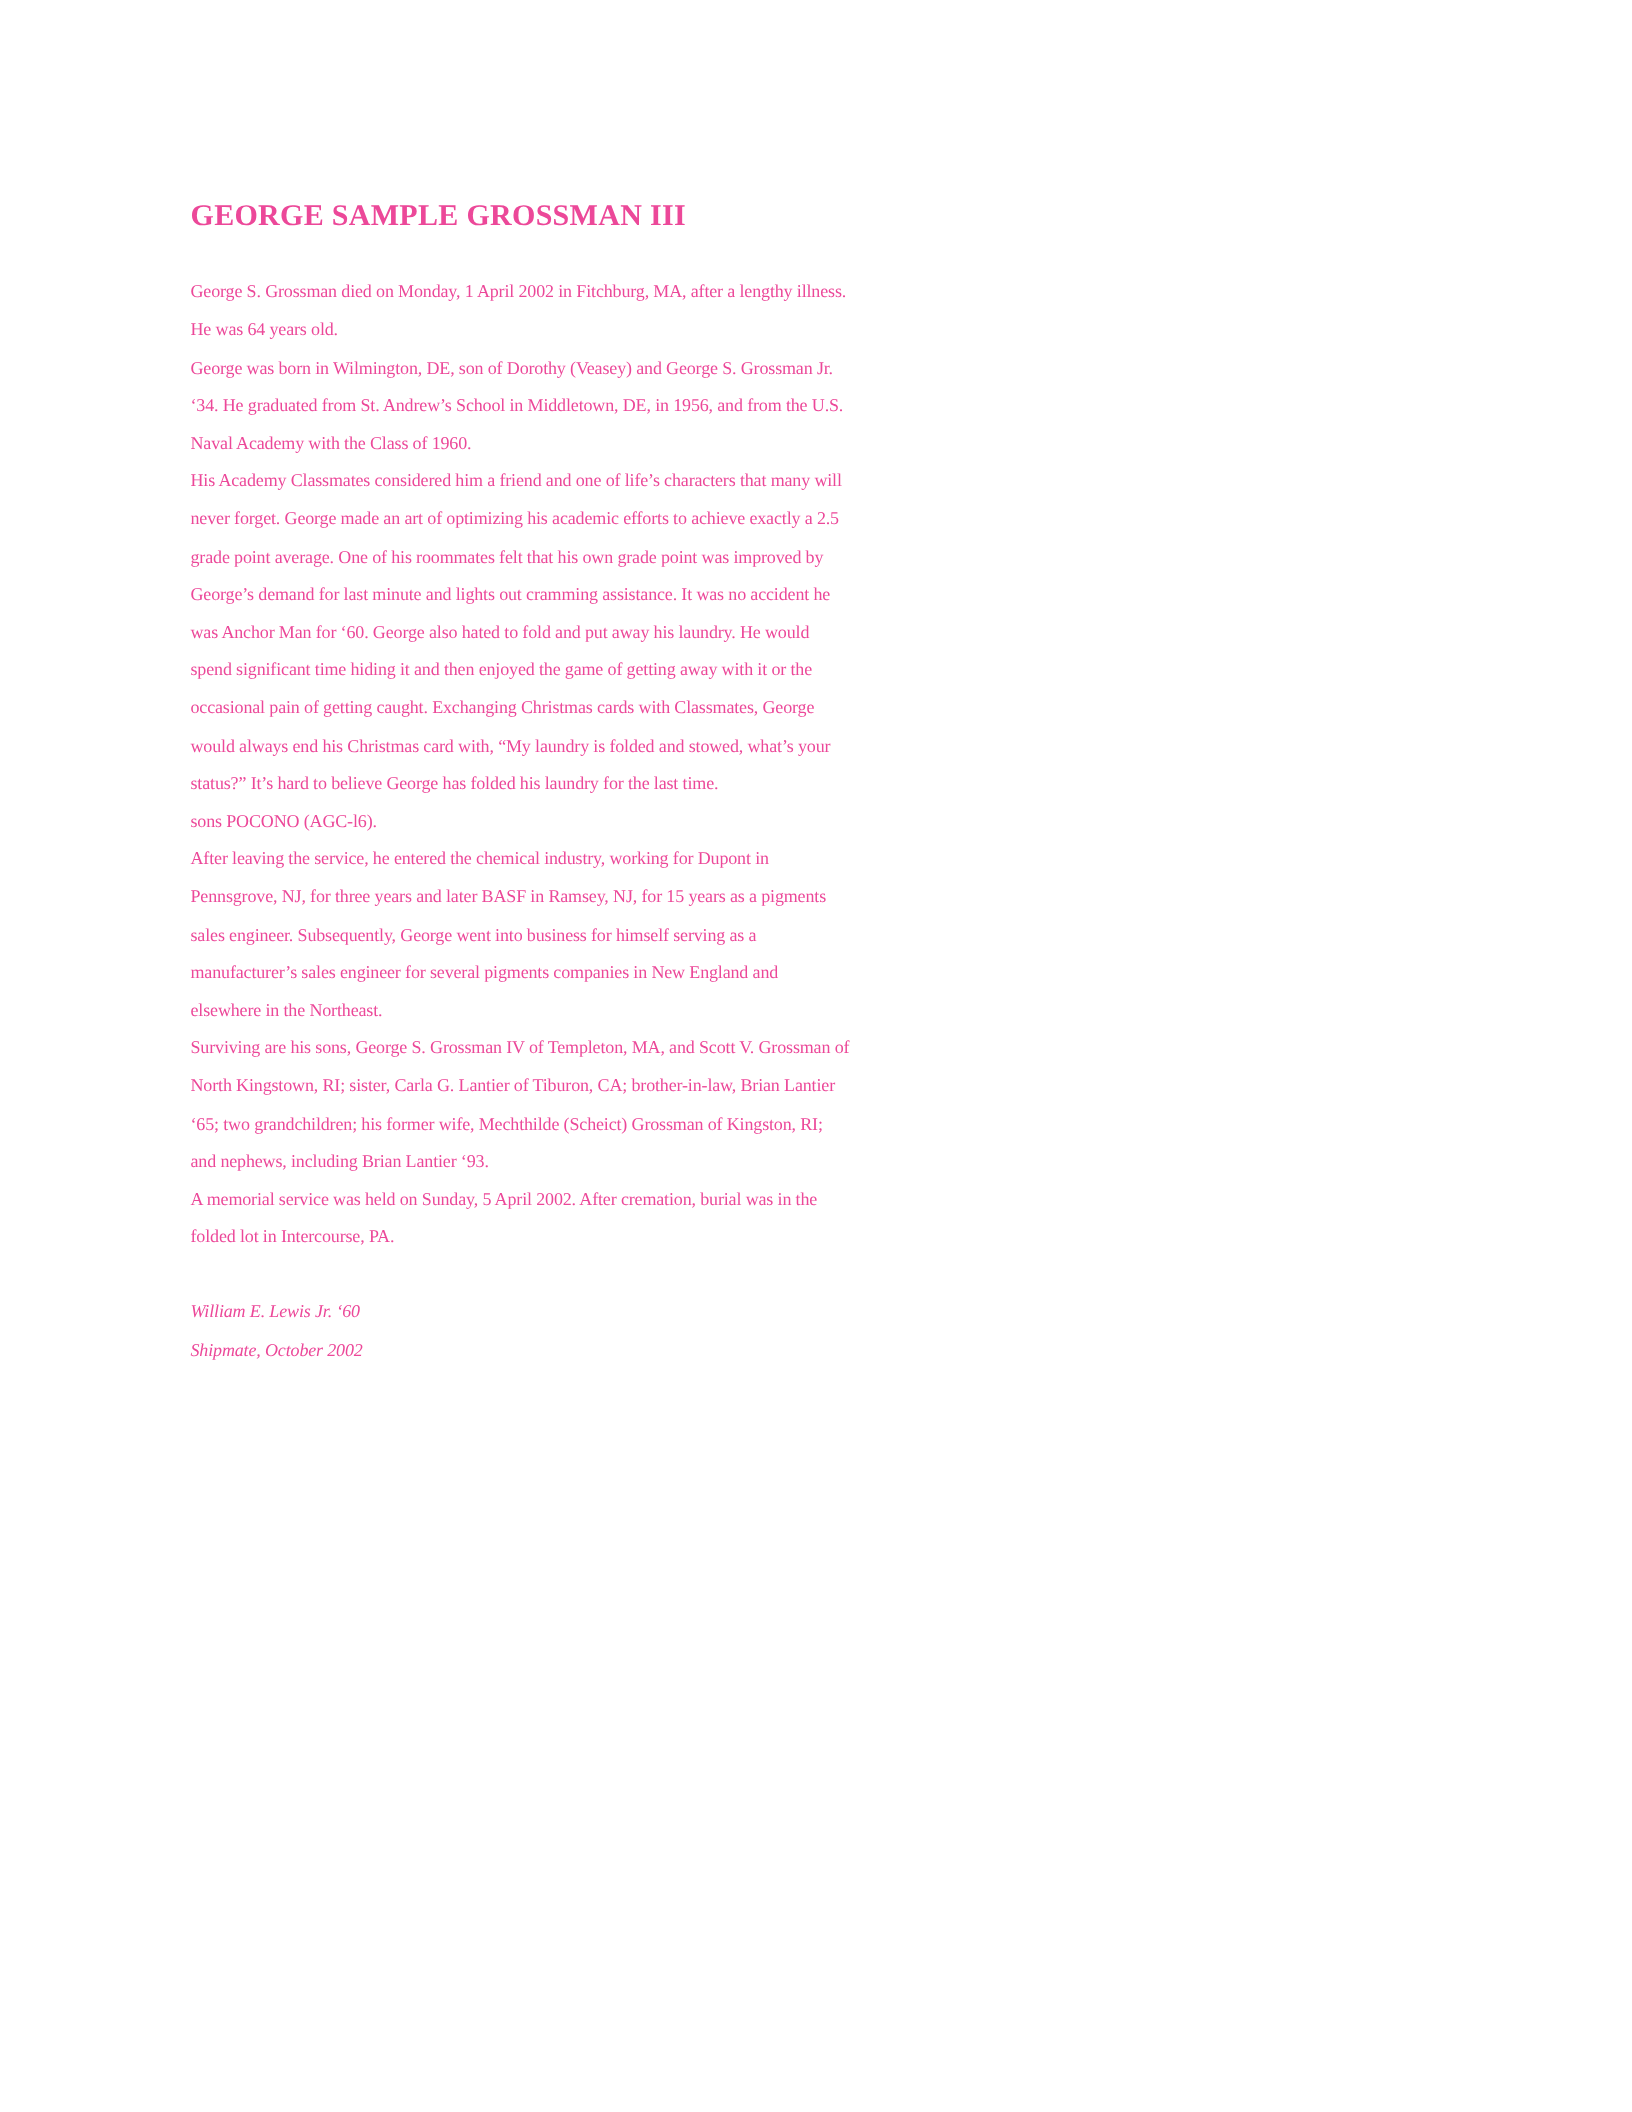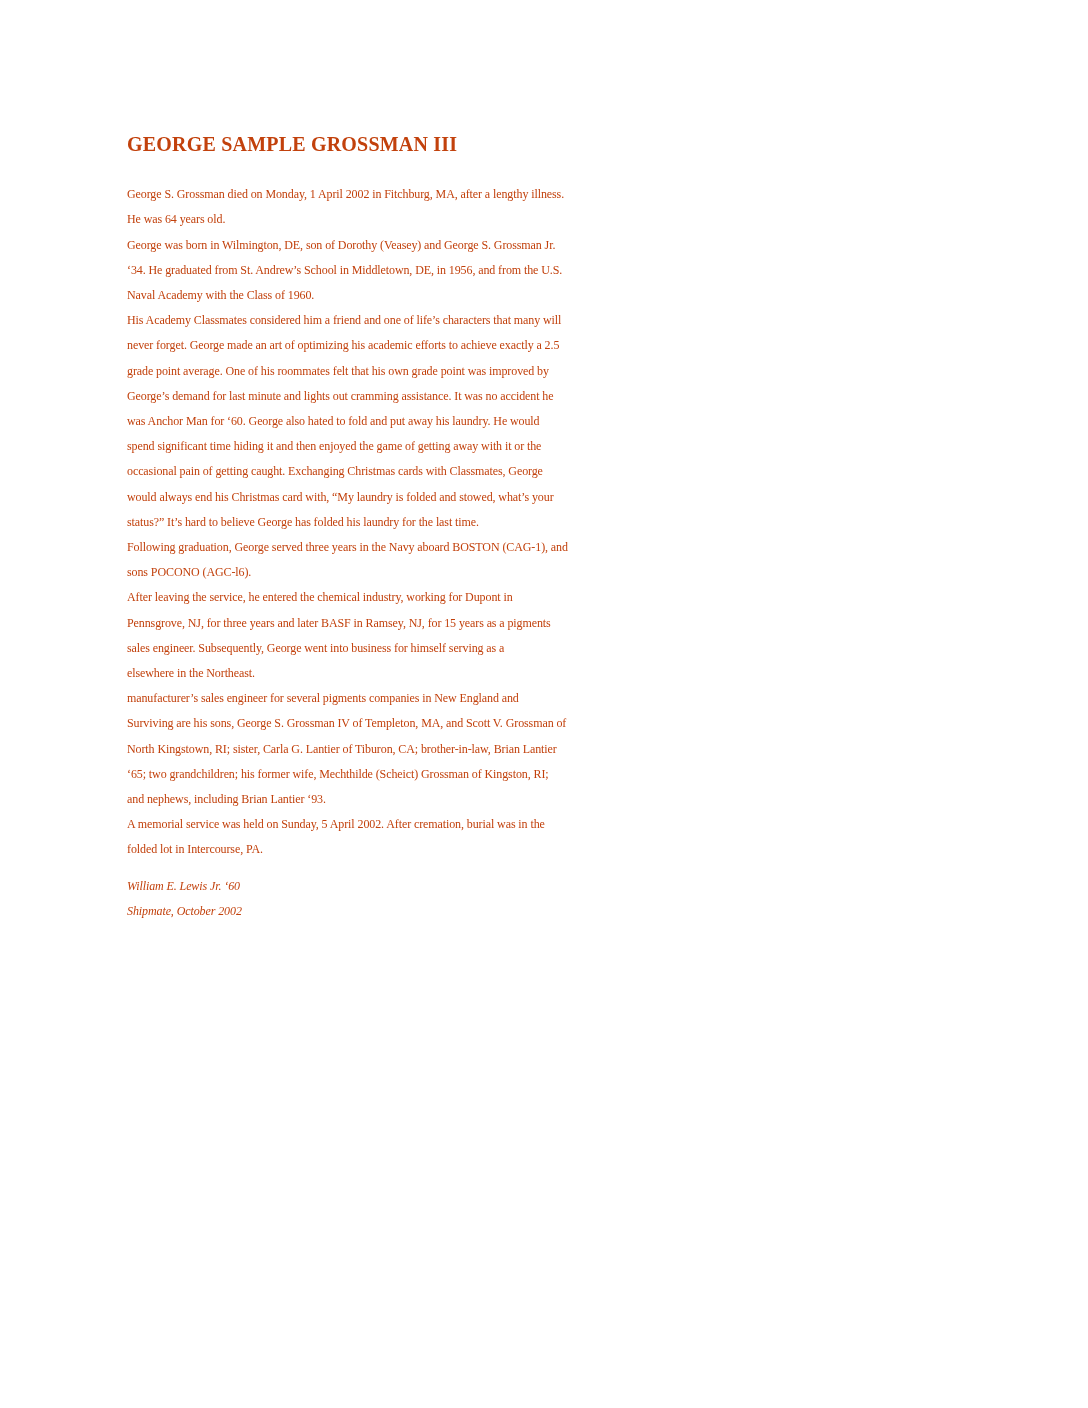--- a/index.html
+++ b/index.html
@@ -5,21 +5,21 @@
   html, body {
     margin: 0;
     padding: 0;
     background: #ffffff;
   }
   .page {
     position: relative;
     width: 1088px;
     height: 1408px;
     background: #ffffff;
-    color: #c2410c;
+    color: #ec4899;
     font-family: "Liberation Serif", "DejaVu Serif", serif;
     overflow: hidden;
   }
   .content {
     position: absolute;
     left: 127px;
     top: 132px;
     width: 845px;
   }
   .doc-title {
@@ -30,21 +30,21 @@
     margin: 0 0 25px 0;
     white-space: pre;
   }
   .line {
     font-size: 12px;
     line-height: 25.2px;
     letter-spacing: -0.1px;
     white-space: pre;
   }
   .signature-block {
-    margin-top: 11px;
+    margin-top: 25px;
   }
   .signature-block .line {
     font-style: italic;
   }
 </style>
 </head>
 <body>
 
 <div class="page">
   <div class="content">
@@ -57,27 +57,26 @@
         <div class="line">Naval Academy with the Class of 1960.</div>
         <div class="line">His Academy Classmates considered him a friend and one of life’s characters that many will</div>
         <div class="line">never forget. George made an art of optimizing his academic efforts to achieve exactly a 2.5</div>
         <div class="line">grade point average. One of his roommates felt that his own grade point was improved by</div>
         <div class="line">George’s demand for last minute and lights out cramming assistance. It was no accident he</div>
         <div class="line">was Anchor Man for ‘60. George also hated to fold and put away his laundry. He would</div>
         <div class="line">spend significant time hiding it and then enjoyed the game of getting away with it or the</div>
         <div class="line">occasional pain of getting caught. Exchanging Christmas cards with Classmates, George</div>
         <div class="line">would always end his Christmas card with, “My laundry is folded and stowed, what’s your</div>
         <div class="line">status?” It’s hard to believe George has folded his laundry for the last time.</div>
-        <div class="line">Following graduation, George served three years in the Navy aboard BOSTON (CAG-1), and</div>
         <div class="line">sons POCONO (AGC-l6).</div>
         <div class="line">After leaving the service, he entered the chemical industry, working for Dupont in</div>
         <div class="line">Pennsgrove, NJ, for three years and later BASF in Ramsey, NJ, for 15 years as a pigments</div>
         <div class="line">sales engineer. Subsequently, George went into business for himself serving as a</div>
+        <div class="line">manufacturer’s sales engineer for several pigments companies in New England and</div>
         <div class="line">elsewhere in the Northeast.</div>
-        <div class="line">manufacturer’s sales engineer for several pigments companies in New England and</div>
         <div class="line">Surviving are his sons, George S. Grossman IV of Templeton, MA, and Scott V. Grossman of</div>
         <div class="line">North Kingstown, RI; sister, Carla G. Lantier of Tiburon, CA; brother-in-law, Brian Lantier</div>
         <div class="line">‘65; two grandchildren; his former wife, Mechthilde (Scheict) Grossman of Kingston, RI;</div>
         <div class="line">and nephews, including Brian Lantier ‘93.</div>
         <div class="line">A memorial service was held on Sunday, 5 April 2002. After cremation, burial was in the</div>
         <div class="line">folded lot in Intercourse, PA.</div>
       </div>
     <div class="signature-block">
         <div class="line">William E. Lewis Jr. ‘60</div>
         <div class="line">Shipmate, October 2002</div>

